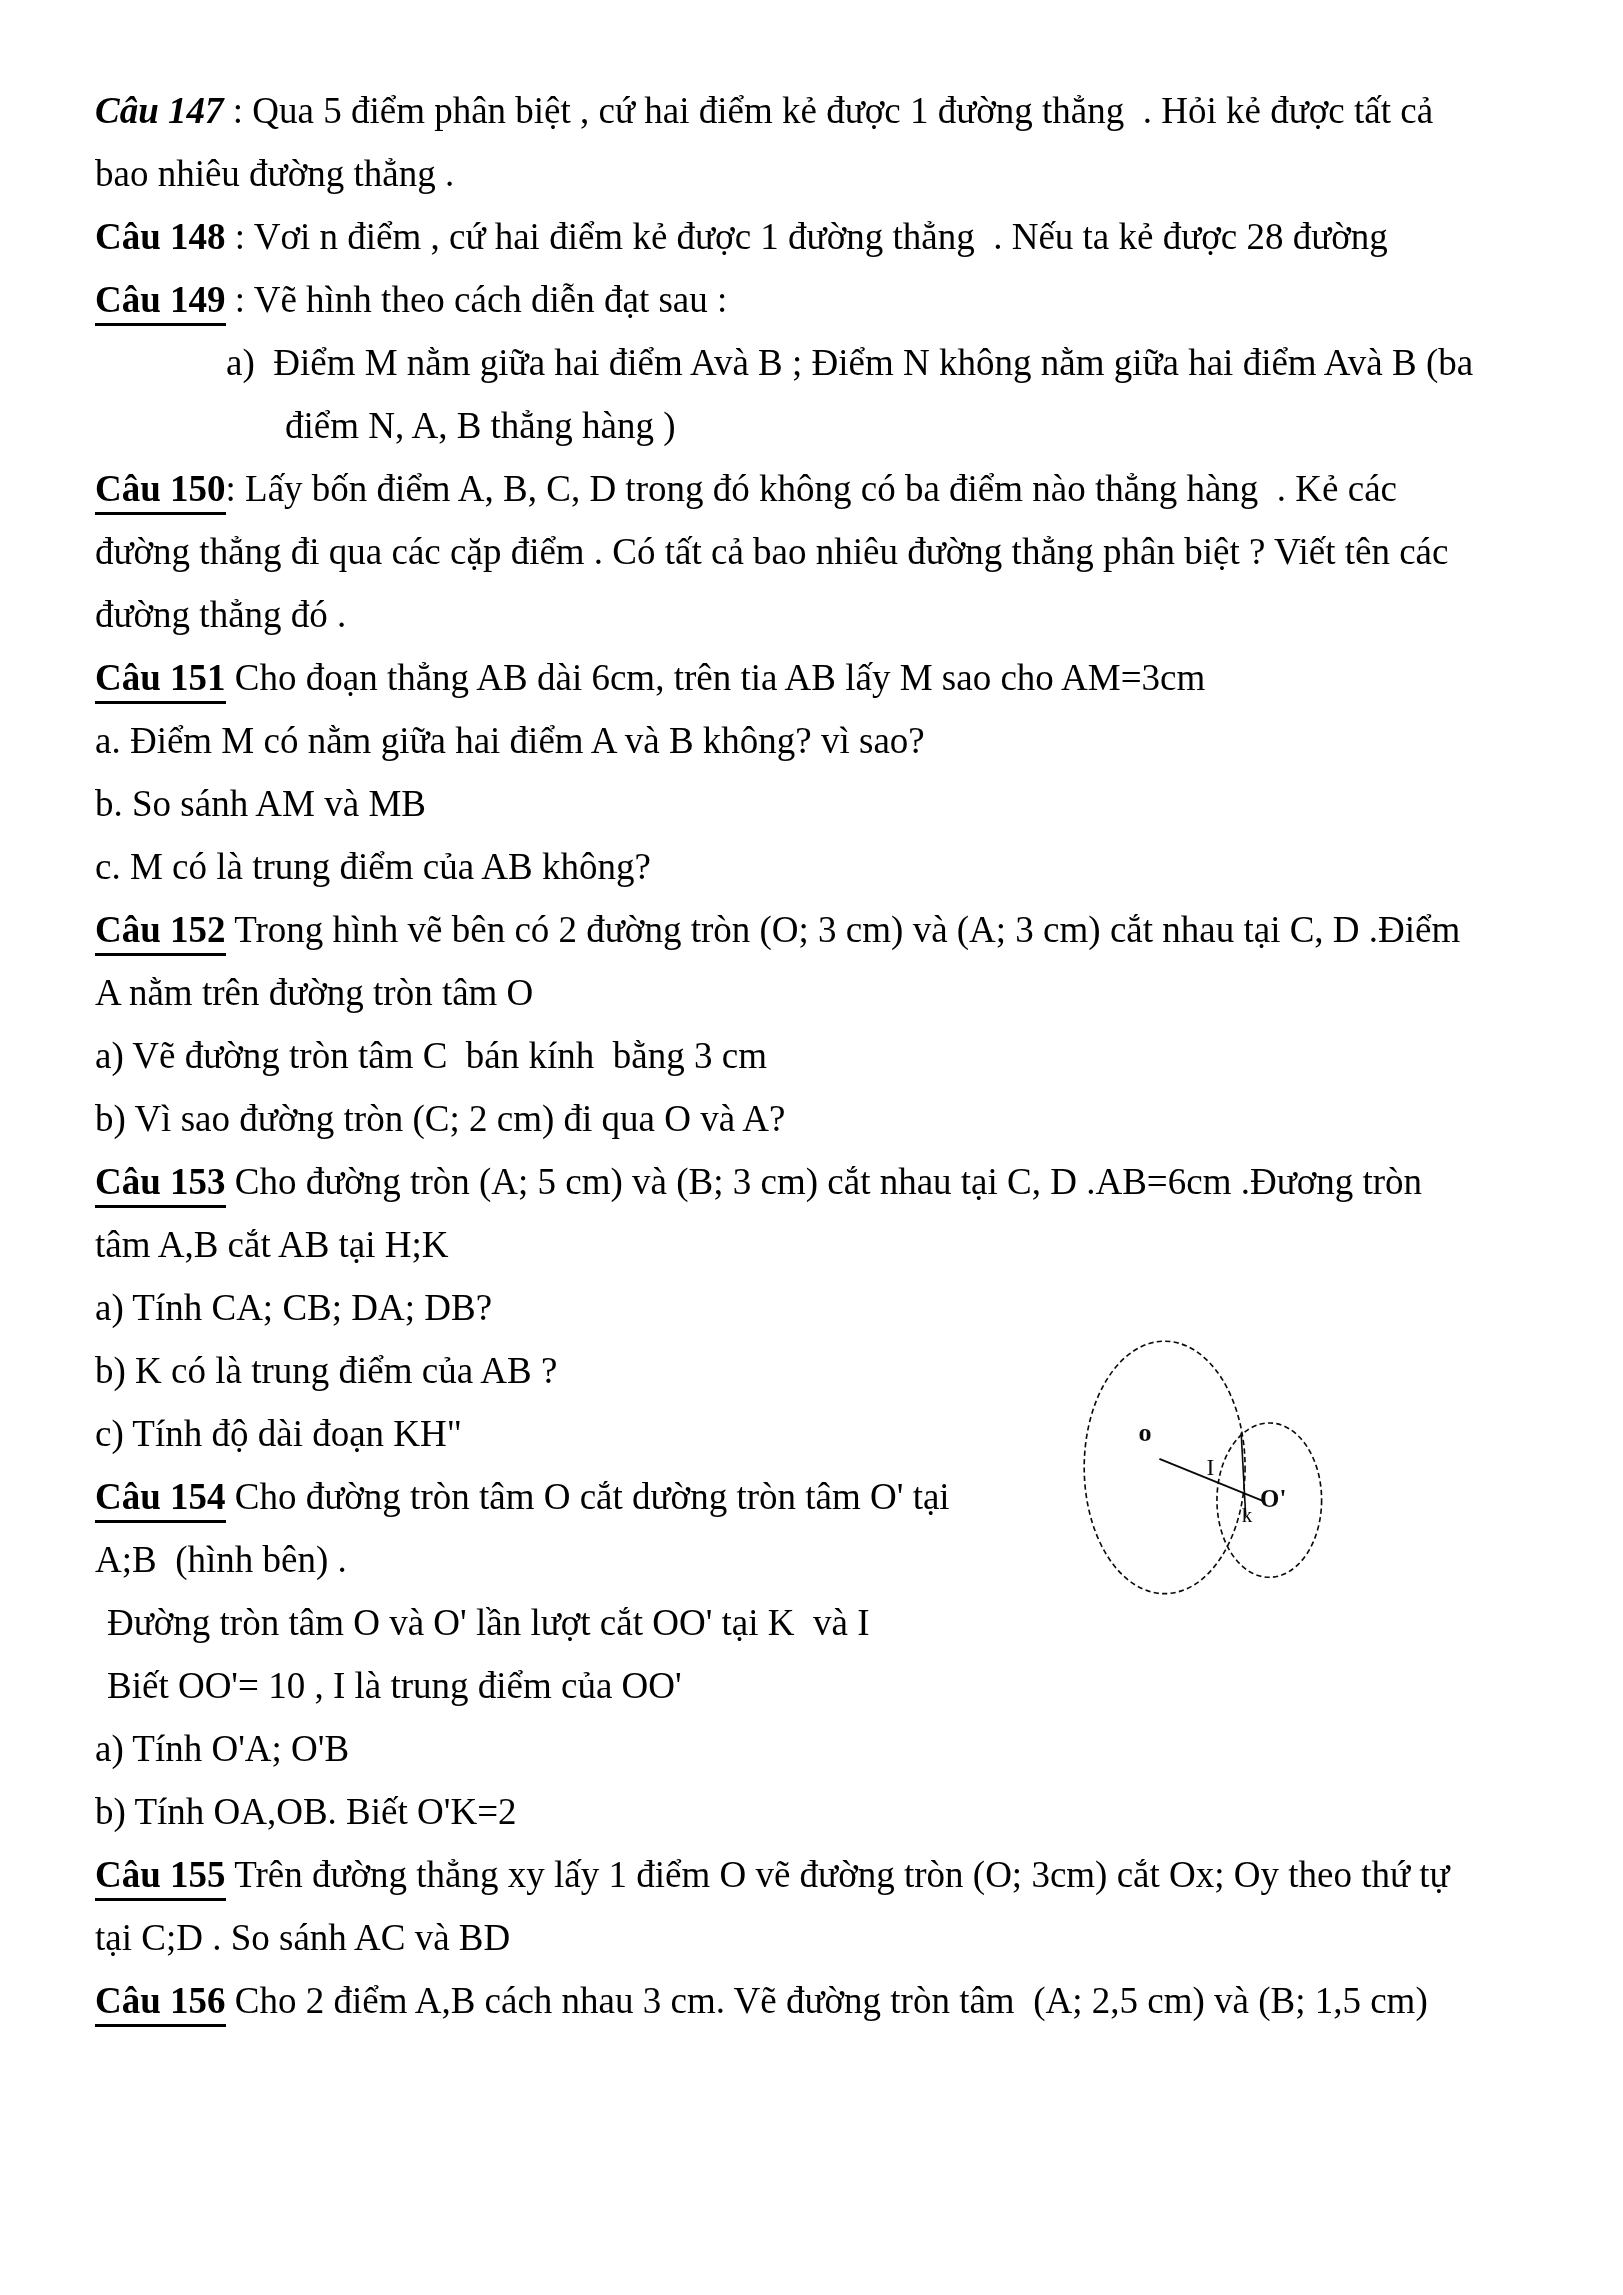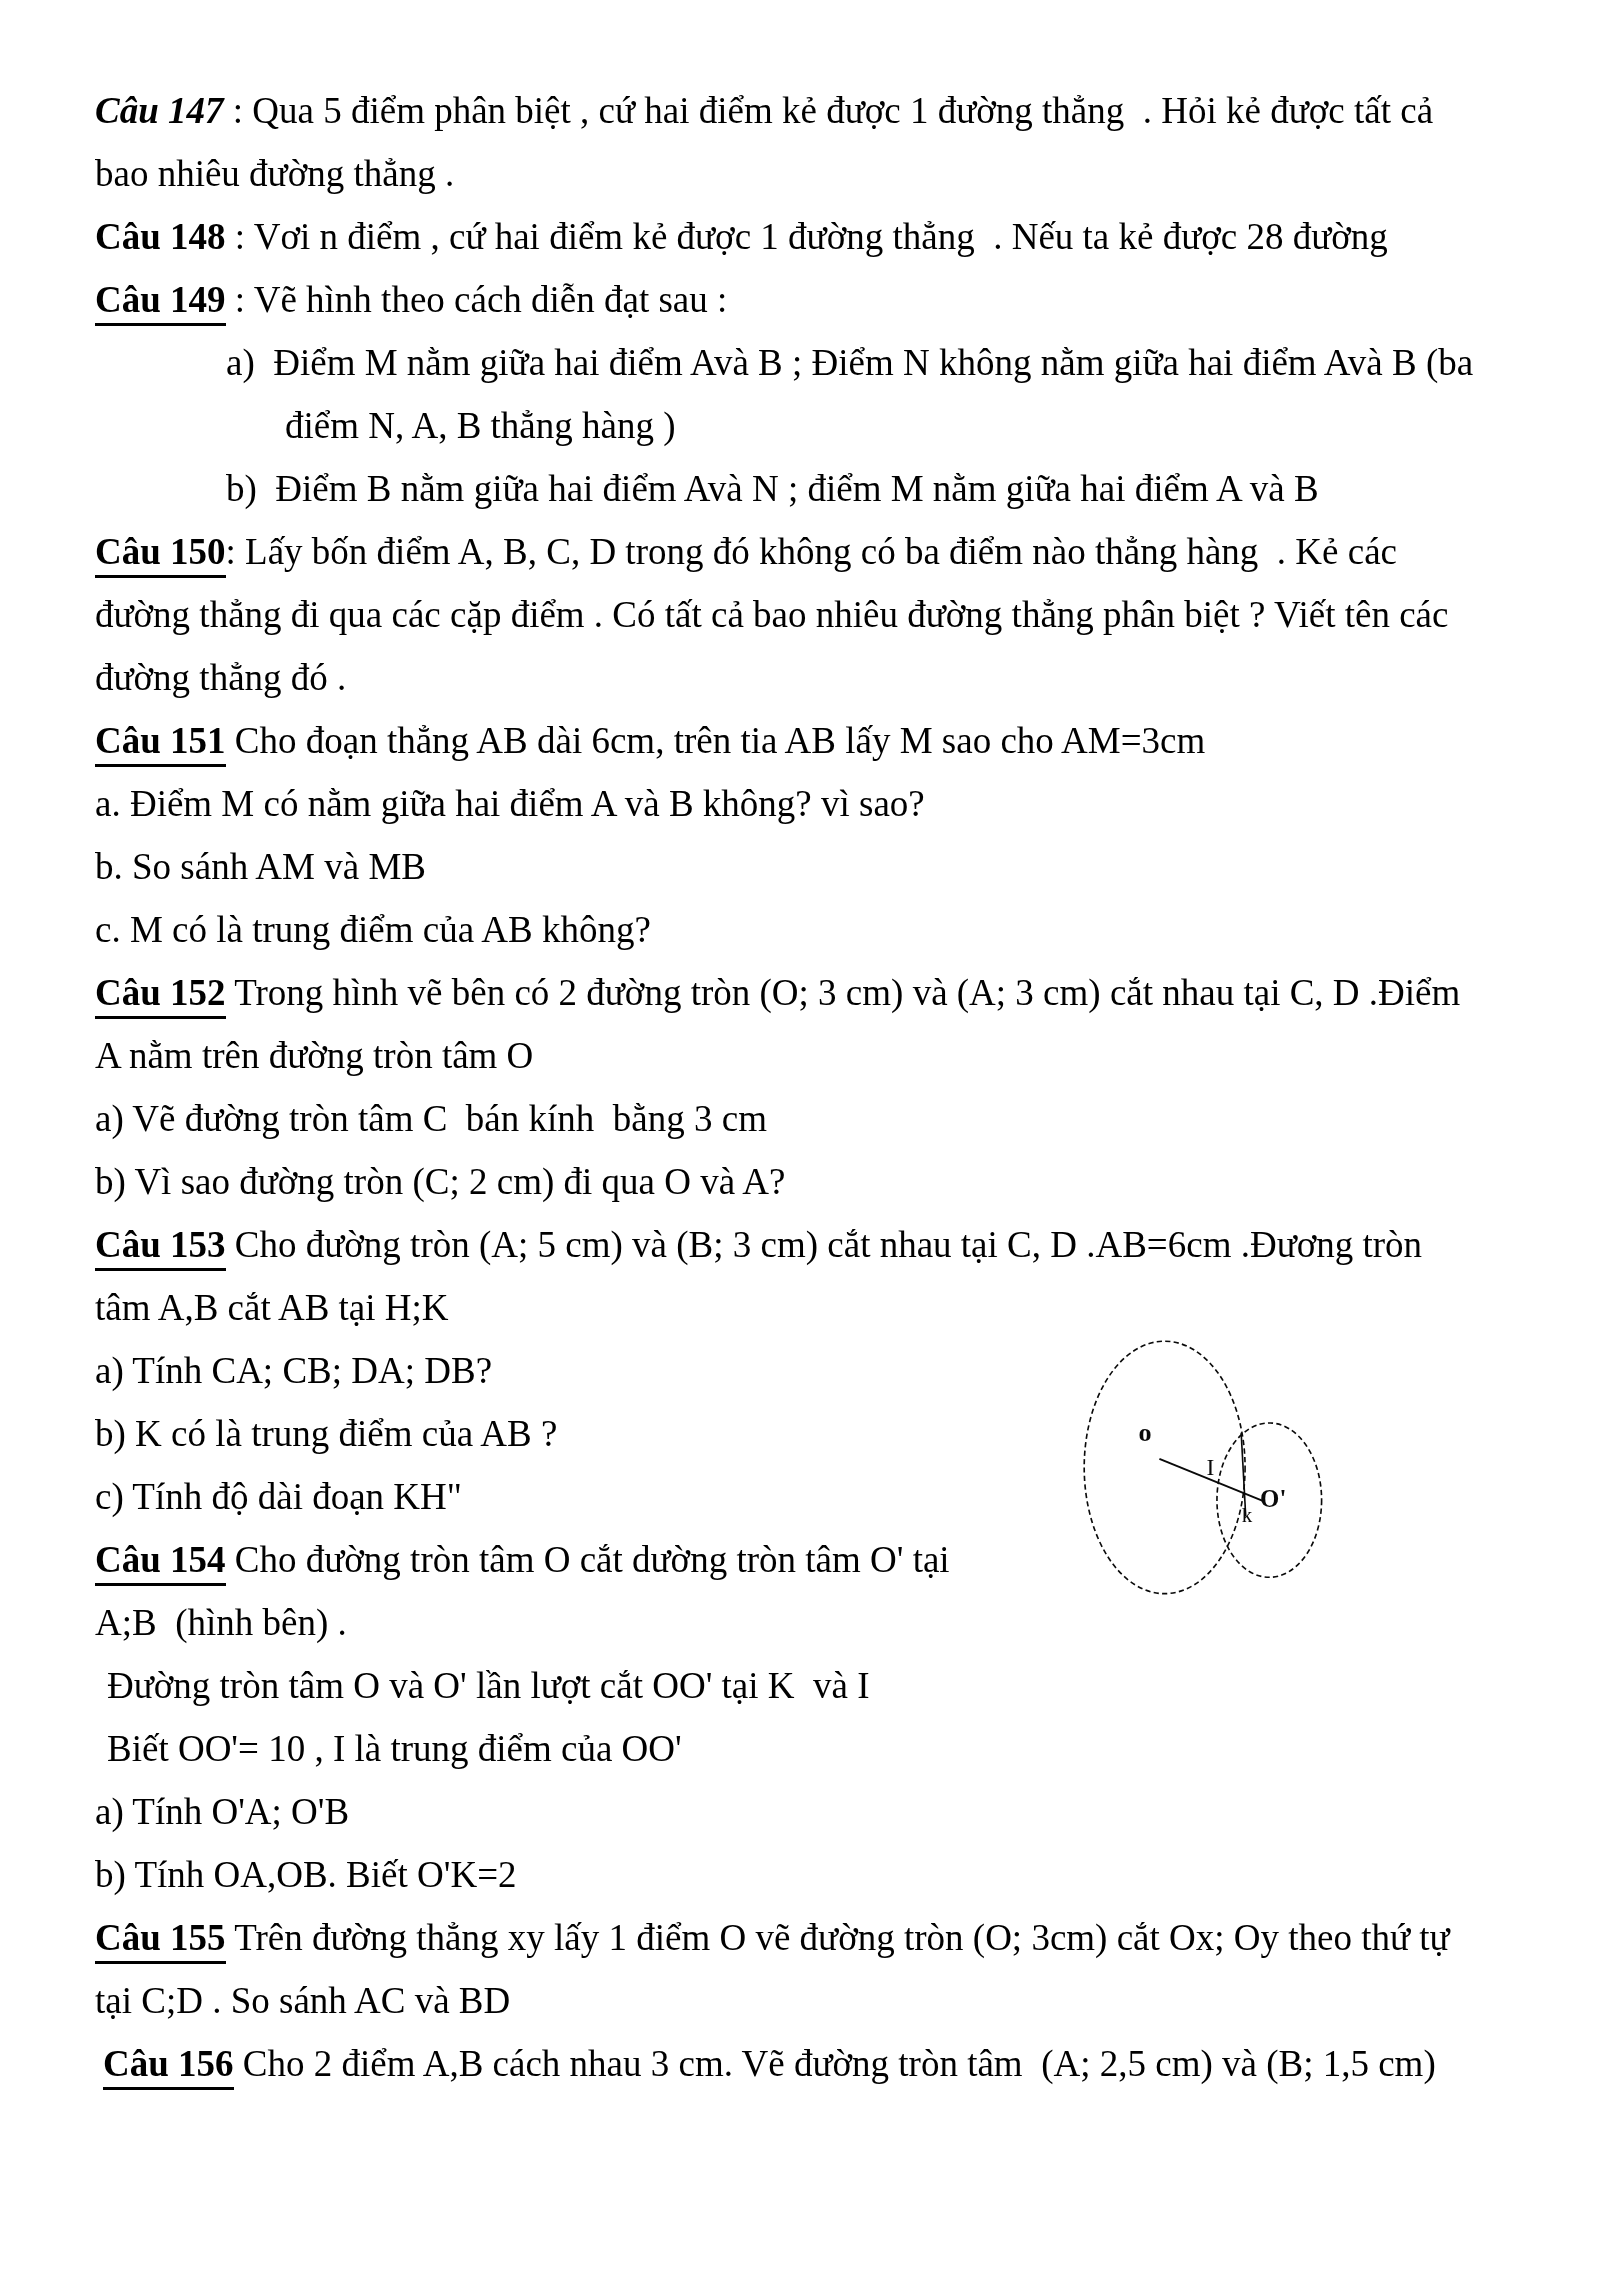--- a/index.html
+++ b/index.html
@@ -53,21 +53,20 @@
 
   <div class="line" style="margin-left: 0px;"><span class="q-label lbl-b">Câu 148</span><span> : Vơi n điểm , cứ hai điểm kẻ được 1 đường thẳng  . Nếu ta kẻ được 28 đường</span></div>
 
 
   <div class="line" style="margin-left: 0px;"><span class="q-label lbl-bu">Câu 149</span><span> : Vẽ hình theo cách diễn đạt sau :</span></div>
 
   <div class="line" style="margin-left: 131px;"><span>a)  Điểm M nằm giữa hai điểm Avà B ; Điểm N không nằm giữa hai điểm Avà B (ba</span></div>
 
   <div class="line" style="margin-left: 190px;"><span>điểm N, A, B thẳng hàng )</span></div>
 
-  <div class="line" style="margin-left: 131px;"><span>b)  Điểm B nằm giữa hai điểm Avà N ; điểm M nằm giữa hai điểm A và B</span></div>
 
   <div class="line" style="margin-left: 0px;"><span class="q-label lbl-bu">Câu 150</span><span>: Lấy bốn điểm A, B, C, D trong đó không có ba điểm nào thẳng hàng  . Kẻ các</span></div>
 
   <div class="line" style="margin-left: 0px;"><span>đường thẳng đi qua các cặp điểm . Có tất cả bao nhiêu đường thẳng phân biệt ? Viết tên các</span></div>
 
   <div class="line" style="margin-left: 0px;"><span>đường thẳng đó .</span></div>
 
   <div class="line" style="margin-left: 0px;"><span class="q-label lbl-bu">Câu 151</span><span> Cho đoạn thẳng AB dài 6cm, trên tia AB lấy M sao cho AM=3cm</span></div>
 
   <div class="line" style="margin-left: 0px;"><span>a. Điểm M có nằm giữa hai điểm A và B không? vì sao?</span></div>
@@ -103,21 +102,21 @@
   <div class="line" style="margin-left: 12px;"><span>Biết OO'= 10 , I là trung điểm của OO'</span></div>
 
   <div class="line" style="margin-left: 0px;"><span>a) Tính O'A; O'B</span></div>
 
   <div class="line" style="margin-left: 0px;"><span>b) Tính OA,OB. Biết O'K=2</span></div>
 
   <div class="line" style="margin-left: 0px;"><span class="q-label lbl-bu">Câu 155</span><span> Trên đường thẳng xy lấy 1 điểm O vẽ đường tròn (O; 3cm) cắt Ox; Oy theo thứ tự</span></div>
 
   <div class="line" style="margin-left: 0px;"><span>tại C;D . So sánh AC và BD</span></div>
 
-  <div class="line" style="margin-left: 8px;"><span class="q-label lbl-bu">Câu 156</span><span> Cho 2 điểm A,B cách nhau 3 cm. Vẽ đường tròn tâm  (A; 2,5 cm) và (B; 1,5 cm)</span></div>
+  <div class="line" style="margin-left: 0px;"><span class="q-label lbl-bu">Câu 156</span><span> Cho 2 điểm A,B cách nhau 3 cm. Vẽ đường tròn tâm  (A; 2,5 cm) và (B; 1,5 cm)</span></div>
 
 </div>
 
 <svg class="figure" viewBox="0 0 500 440" xmlns="http://www.w3.org/2000/svg">
   <ellipse class="fig-stroke" cx="160" cy="213" rx="123" ry="193" stroke-width="2.5" stroke-dasharray="8 5"></ellipse>
   <ellipse class="fig-stroke" cx="320" cy="263" rx="80" ry="118" stroke-width="2.5" stroke-dasharray="8 5"></ellipse>
   <line class="fig-stroke" x1="152" y1="200" x2="312" y2="265" stroke-width="3"></line>
   <line class="fig-stroke" x1="277" y1="160" x2="284" y2="288" stroke-width="2.5"></line>
   <text class="fig-text fig-bold" x="120" y="172" font-size="40">o</text>
   <text class="fig-text" x="224" y="225" font-size="36">I</text>

